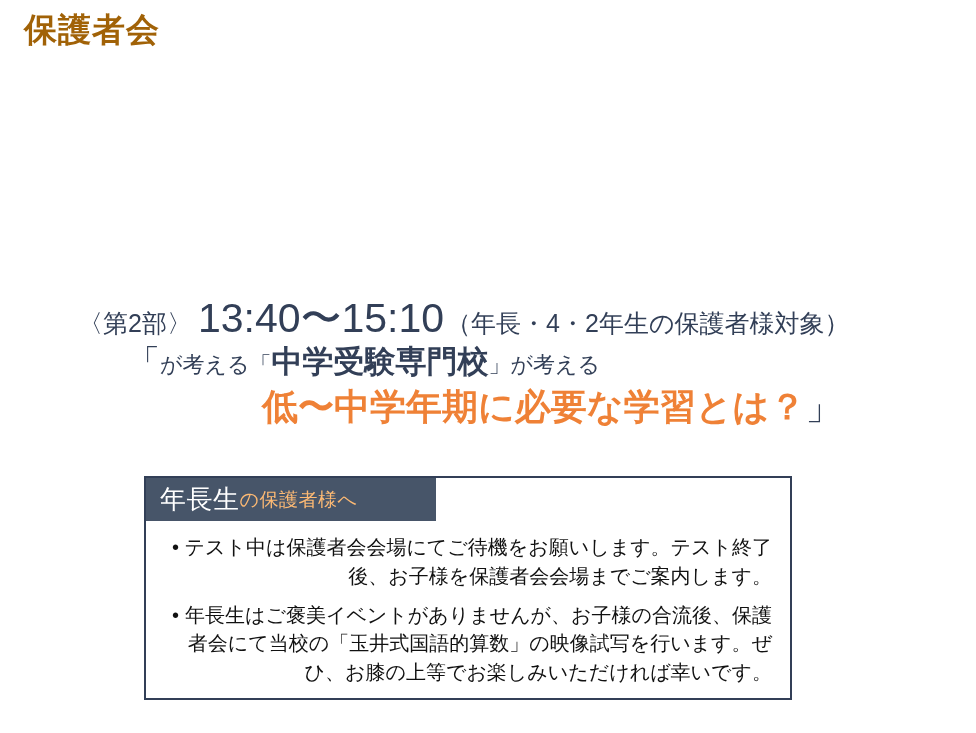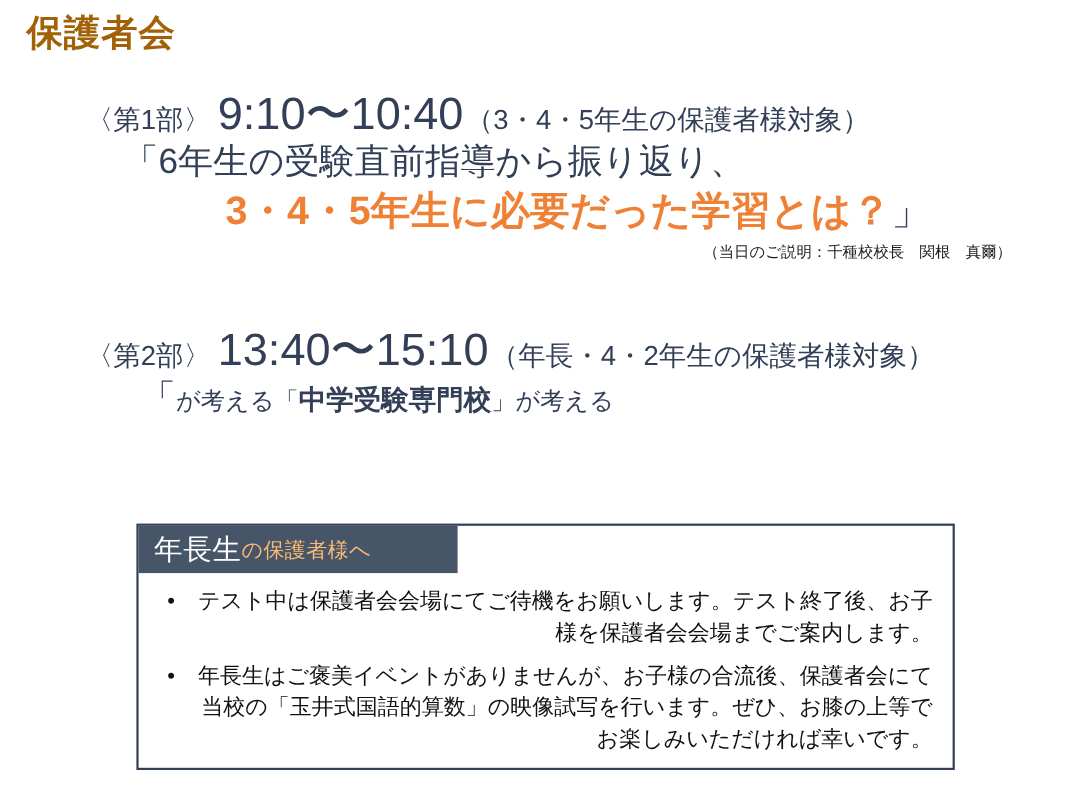--- a/index.html
+++ b/index.html
@@ -81,21 +81,21 @@
   .quote-line-1.small-lead {
     padding-left: 128px;
     font-size: 22px;
   }
   .quote-open {
     font-size: 32px;
     color: #323f57;
   }
   .bold-inline {
     font-weight: bold;
-    font-size: 25px;
+    font-size: 31px;
   }
 
   .quote-line-2 {
     padding-left: 205px;
     font-size: 36px;
     font-weight: bold;
     color: #ef8136;
     line-height: 1.35;
     white-space: nowrap;
   }
@@ -113,23 +113,23 @@
     text-align: right;
     font-size: 14px;
     color: #1a1a1a;
     margin-top: 4px;
     white-space: nowrap;
   }
 
   
   .notice-box {
     position: absolute;
-    left: 124px;
+    left: 144px;
     top: 476px;
-    width: 744px;
+    width: 648px;
     height: 224px;
     border: 2px solid #323f57;
     box-sizing: border-box;
     background: #ffffff;
   }
   .notice-header {
     background: #475569;
     height: 43px;
     width: 290px;
     display: flex;
@@ -170,51 +170,36 @@
     text-align: right;
   }
 </style>
 </head>
 <body>
 
 <div class="page">
 
   <div class="page-title">保護者会</div>
 
-  <div class="session" id="session-1">
-
-    <div class="session-time-row">
-      <span class="session-part">〈第1部〉</span>
-      <span class="session-time">9:10〜10:40</span>
-      <span class="session-audience">（3・4・5年生の保護者様対象）</span>
-    </div>
-
-    <div class="quote-line-1">
-      <span class="quote-open">「</span><span>6年生の受験直前指導から振り返り、</span>
-    </div>
-
-    <div class="quote-line-2">
-      <span>3・4・5年生に必要だった学習とは？</span><span class="quote-close">」</span>
-    </div>
-
-    <div class="attribution">（当日のご説明：千種校校長　関根　真爾）</div>
-  </div>
 
   <div class="session" id="session-2">
 
     <div class="session-time-row">
       <span class="session-part">〈第2部〉</span>
       <span class="session-time">13:40〜15:10</span>
       <span class="session-audience">（年長・4・2年生の保護者様対象）</span>
     </div>
 
     <div class="quote-line-1 small-lead">
       <span class="quote-open">「</span><span>が考える「</span><span class="bold-inline">中学受験専門校</span><span>」が考える</span>
     </div>
 
+    <div class="quote-line-2 indent-wide">
+      <span>低〜中学年期に必要な学習とは？</span><span class="quote-close">」</span>
+    </div>
   </div>
 
   <div class="notice-box">
 
     <div class="notice-header">
       <span class="notice-header-strong">年長生</span>
         <span class="notice-header-rest">の保護者様へ</span>
     </div>
 
     <div class="notice-body">

